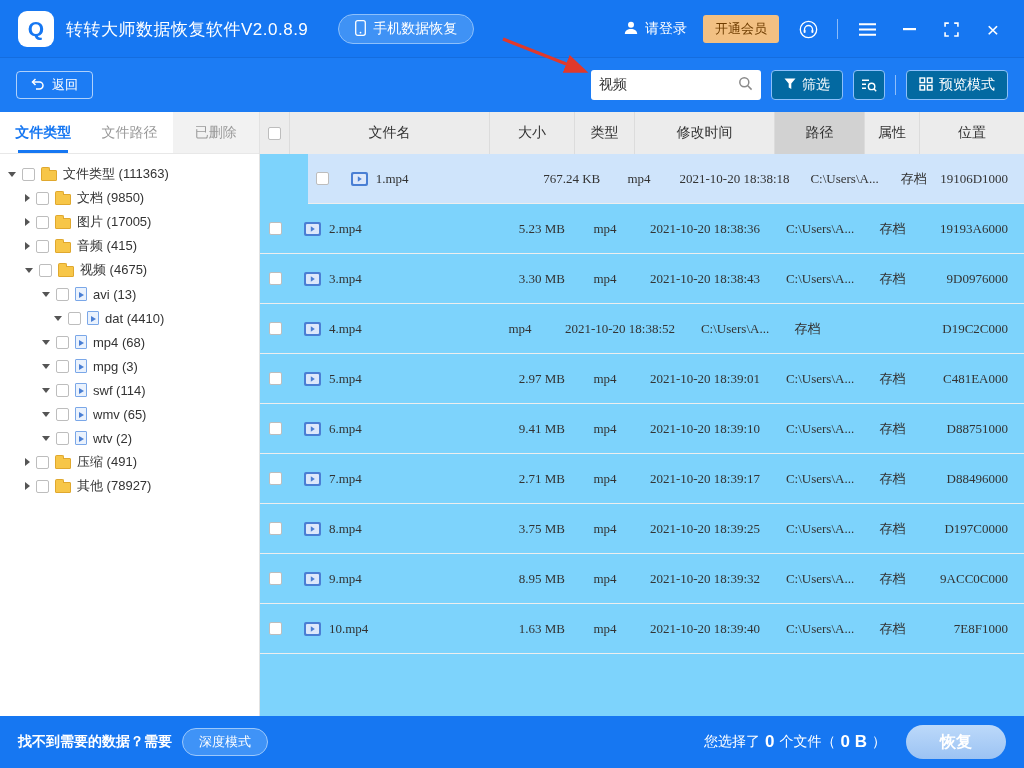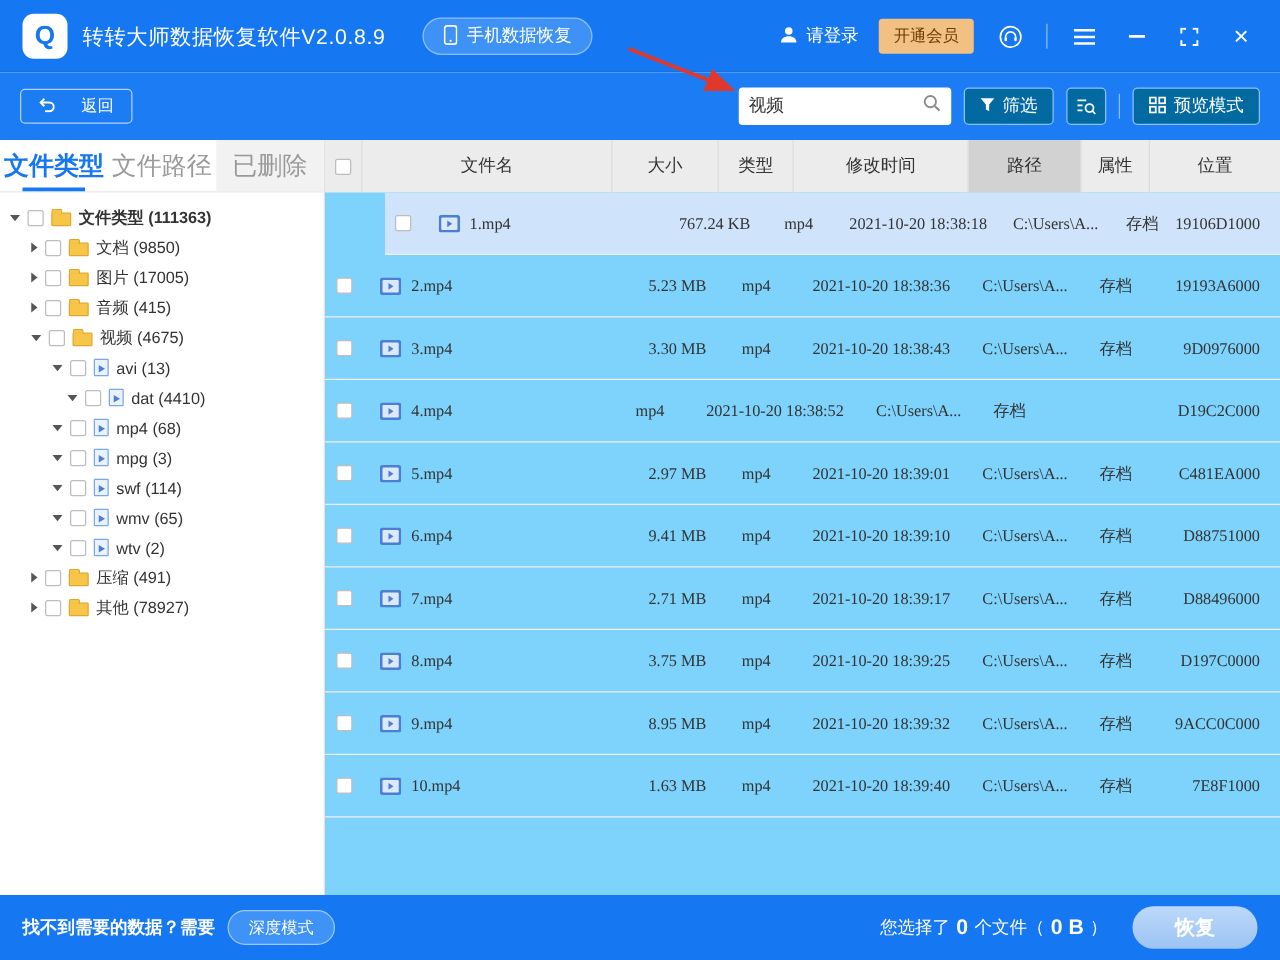--- a/index.html
+++ b/index.html
@@ -14,42 +14,42 @@
   .phone-btn { margin-left:18px; height:30px; padding:0 16px; border-radius:16px; background:#3f92f5; border:1px solid #8dc0fb; color:#fff; font-size:14px; display:flex; align-items:center; gap:7px; cursor:pointer; }
   .tb-right { margin-left:auto; display:flex; align-items:center; gap:16px; }
   .login { display:flex; align-items:center; gap:6px; color:#fff; font-size:14px; cursor:pointer; }
   .vip-btn { background:#f2c083; color:#6e3c00; font-size:13px; padding:5px 12px; border-radius:3px; cursor:pointer; }
   .icon-btn { display:flex; align-items:center; justify-content:center; width:26px; height:26px; cursor:pointer; color:#fff; }
   .v-divider { width:1px; height:20px; background:rgba(255,255,255,.5); }
   .close-x { font-size:21px; color:#fff; line-height:1; }
 
   
   .toolbar { height:54px; background:#1c7cf4; display:flex; align-items:center; padding:0 16px; gap:10px; flex:0 0 auto; }
-  .back-btn { height:28px; padding:0 14px; border:1px solid rgba(255,255,255,.65); border-radius:4px; color:#fff; font-size:13px; display:flex; align-items:center; gap:21px; cursor:pointer; }
+  .back-btn { height:28px; padding:0 14px; border:1px solid rgba(255,255,255,.65); border-radius:4px; color:#fff; font-size:13px; display:flex; align-items:center; gap:8px; cursor:pointer; }
   .searchbox { margin-left:auto; width:170px; height:30px; background:#fff; border-radius:3px; display:flex; align-items:center; padding:0 8px; }
   .searchbox input { border:none; outline:none; flex:1; font-size:14px; color:#333; font-family:inherit; min-width:0; background:transparent; }
   .tool-btn { height:30px; padding:0 12px; background:#0369a1; border:1px solid #8cc0fb; border-radius:4px; color:#fff; font-size:14px; display:flex; align-items:center; gap:6px; cursor:pointer; }
   .tool-btn.square { padding:0 7px; }
 
   
   .annotation { position:absolute; left:498px; top:32px; z-index:50; pointer-events:none; }
 
   
   .content { flex:1; display:flex; min-height:0; }
 
   
   .sidebar { width:260px; flex:0 0 auto; border-right:1px solid #e2e2e2; display:flex; flex-direction:column; background:#fff; }
   .side-tabs { height:42px; display:flex; border-bottom:1px solid #e8e8e8; flex:0 0 auto; }
-  .tab { flex:1; display:flex; align-items:center; justify-content:center; font-size:20px; color:#9a9a9a; position:relative; cursor:pointer; }
+  .tab { flex:1; display:flex; align-items:center; justify-content:center; font-size:14px; color:#9a9a9a; position:relative; cursor:pointer; }
   .tab.active { color:#1677f2; font-weight:bold; }
   .tab.active::after { content:""; position:absolute; left:18px; right:18px; bottom:0; height:3px; background:#1677f2; }
   .tab:nth-child(3) { background:#f2f2f2; }
   .tree { flex:1; overflow:hidden; padding-top:8px; }
   .tree-item { height:24px; display:flex; align-items:center; gap:6px; font-size:13px; color:#333; cursor:pointer; white-space:nowrap; }
-  .tree-item.root .tree-label { font-weight:bold; }
+  .tree-item.root .tree-label { font-weight:normal; }
   .arr { width:0; height:0; flex:0 0 auto; }
   .arr.right { border-left:5px solid #555; border-top:4px solid transparent; border-bottom:4px solid transparent; }
   .arr.down { border-top:5px solid #555; border-left:4px solid transparent; border-right:4px solid transparent; }
   .checkbox { width:13px; height:13px; border:1px solid #bdbdbd; border-radius:2px; background:#fff; flex:0 0 auto; }
   .folder-icon { width:16px; height:11px; background:#f7c648; border:1px solid #e0a82e; border-radius:1px; position:relative; flex:0 0 auto; margin-top:2px; }
   .folder-icon::before { content:""; position:absolute; top:-4px; left:-1px; width:7px; height:3px; background:#f7c648; border:1px solid #e0a82e; border-bottom:none; border-radius:2px 2px 0 0; }
   .media-icon { width:12px; height:14px; background:#eaf2fd; border:1px solid #7aa7e8; border-radius:1px; position:relative; flex:0 0 auto; }
   .media-icon::after { content:""; position:absolute; left:3px; top:4px; border-left:5px solid #4a7fd4; border-top:3px solid transparent; border-bottom:3px solid transparent; }
 
   

